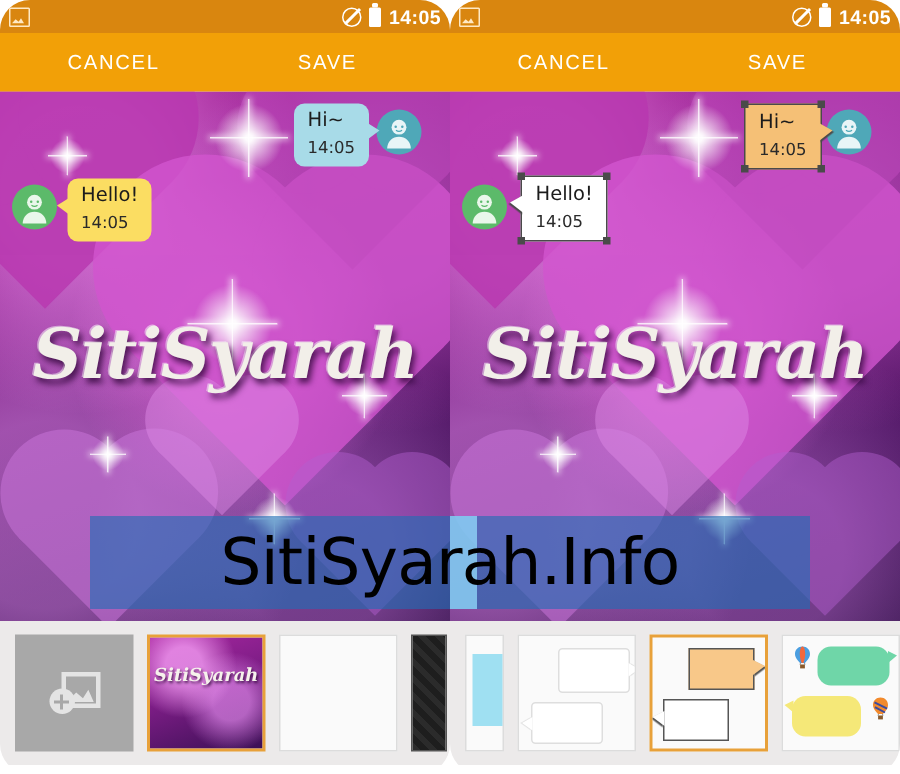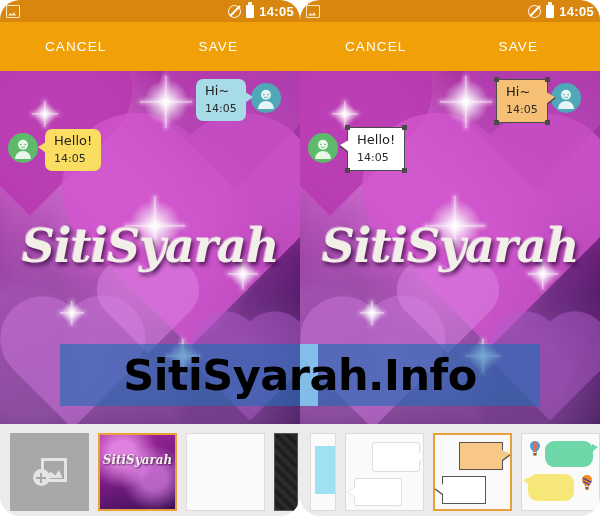--- a/index.html
+++ b/index.html
@@ -28,21 +28,21 @@
     clip-path:polygon(0 100%, 30% 35%, 55% 75%, 75% 15%, 100% 100%);
   }
   .no-ico{ width:13px;height:13px;border:1.8px solid #fff;border-radius:50%;position:relative;display:inline-block;}
   .no-ico:after{content:"";position:absolute;left:-1px;top:4.4px;width:14px;height:1.8px;background:#fff;transform:rotate(-45deg);}
   .batt{ width:8px;height:13px;background:#fff;border-radius:1px;position:relative;display:inline-block;}
   .batt:before{content:"";position:absolute;top:-2.5px;left:2px;width:4px;height:2.5px;background:#fff;border-radius:1px;}
   .clock{ font-size:13px; font-weight:bold; letter-spacing:.3px; color:#fff; }
 
   
   .actionbar{
-    height:49px; background:#f2a007; display:flex; align-items:center;
+    height:39px; background:#f2a007; display:flex; align-items:center;
     position:relative; z-index:6;
   }
   .actionbar .btn{
     color:#fff; font-size:13.5px; letter-spacing:1.1px; cursor:pointer;
     font-weight:400;
   }
   .btn-cancel{ margin-left:45px; }
   .btn-save{ margin-left:auto; margin-right:62px; }
 
   
@@ -119,21 +119,21 @@
     background:rgba(33,110,180,.62); z-index:8;
     display:flex; align-items:center; justify-content:center;
   }
   .watermark .seam{
     position:absolute; left:240px; top:0; width:18px; height:100%;
     background:rgba(150,225,255,.72);
   }
   .watermark .wtext{
     position:relative; z-index:2;
     font-family:"DejaVu Sans", sans-serif; font-size:43px; color:#000;
-    letter-spacing:-.5px; white-space:nowrap;font-weight:bold;
+    letter-spacing:-.5px; white-space:nowrap;
   }
 
   
   .tray{
     height:96px; background:#eceaea; display:flex; align-items:center;
     padding:0 10px; gap:9px; overflow:hidden; position:relative;
   }
   .thumb{
     width:79px; height:78px; flex:0 0 auto; background:#fafafa;
     border:1px solid #dcdcdc; position:relative; overflow:hidden;

